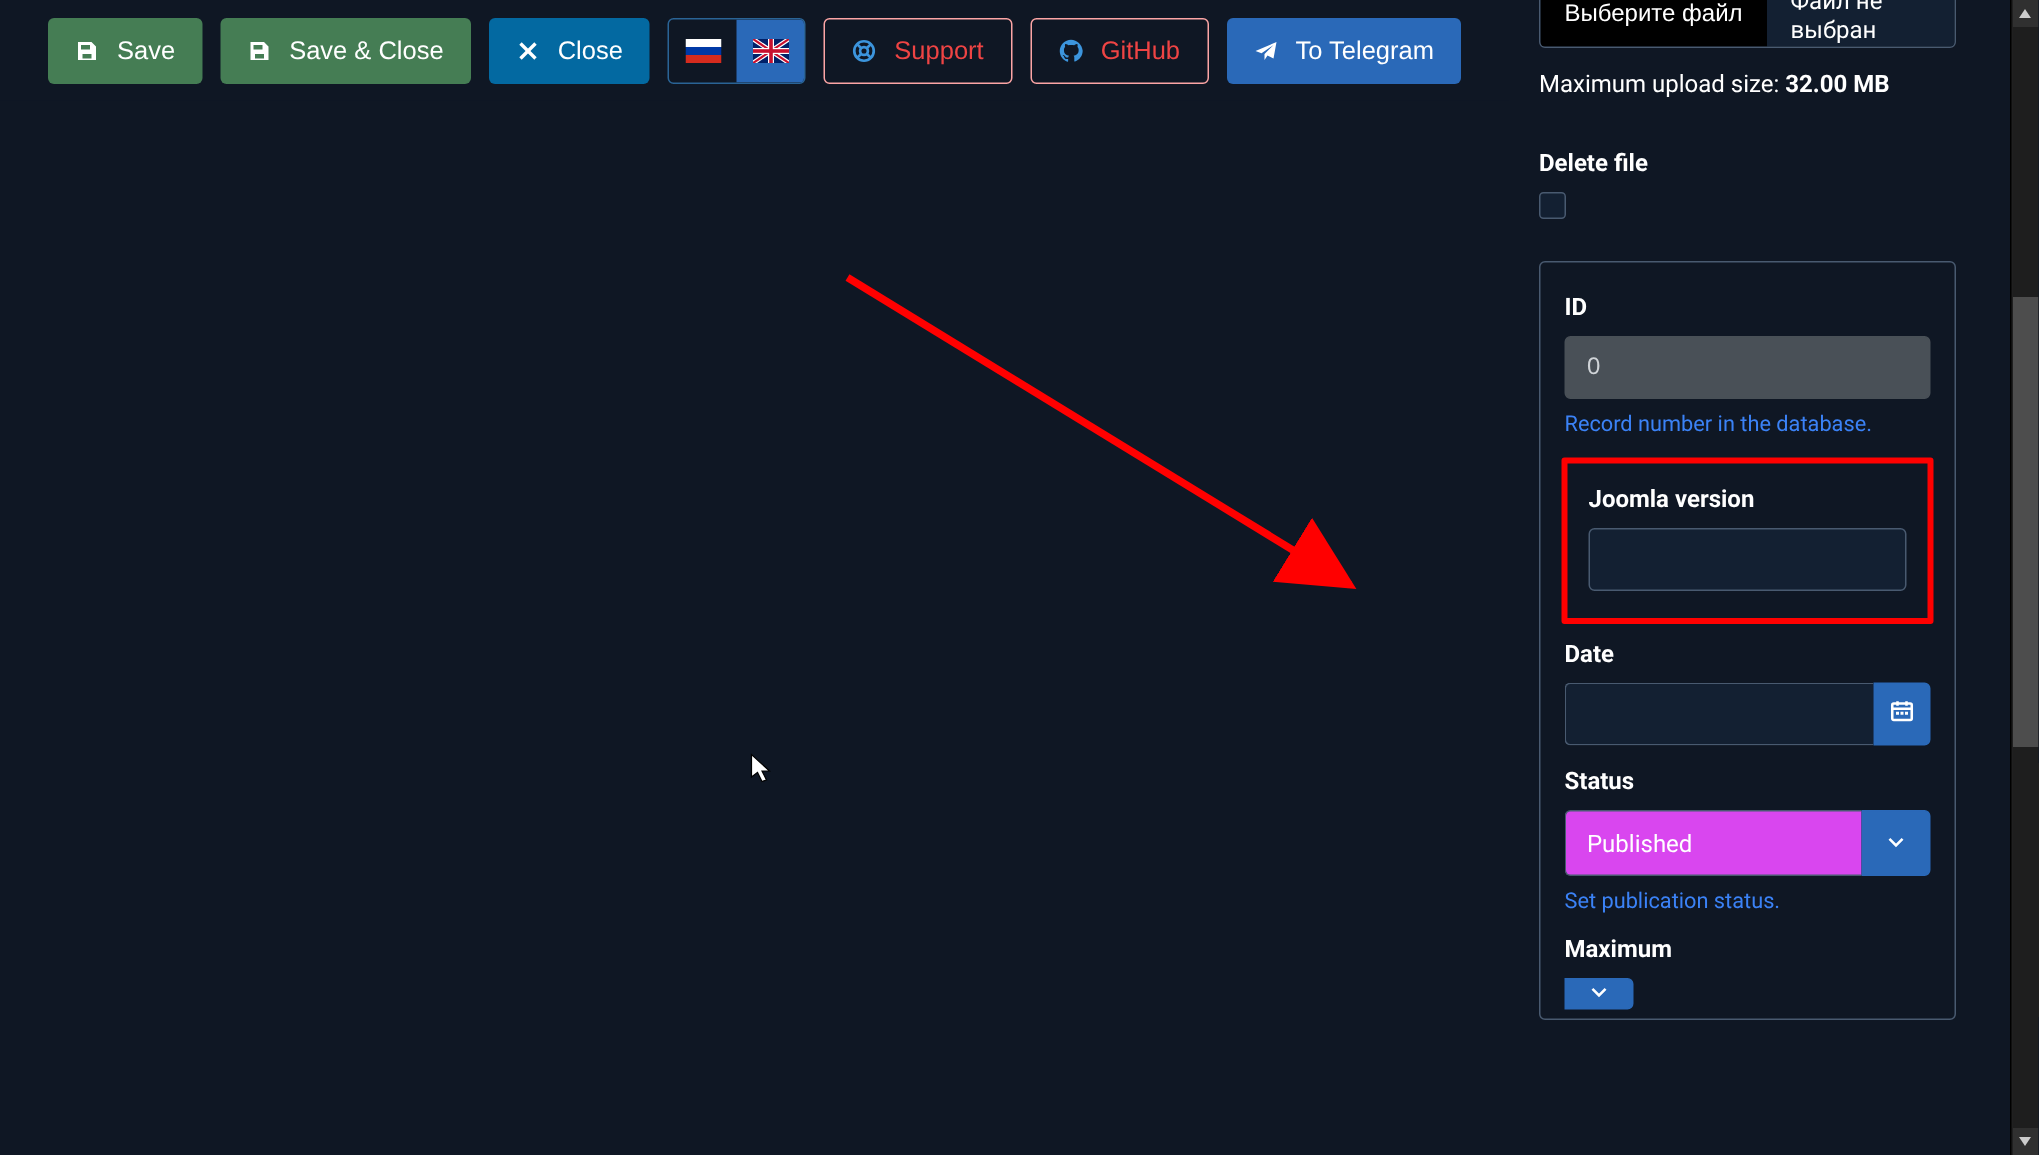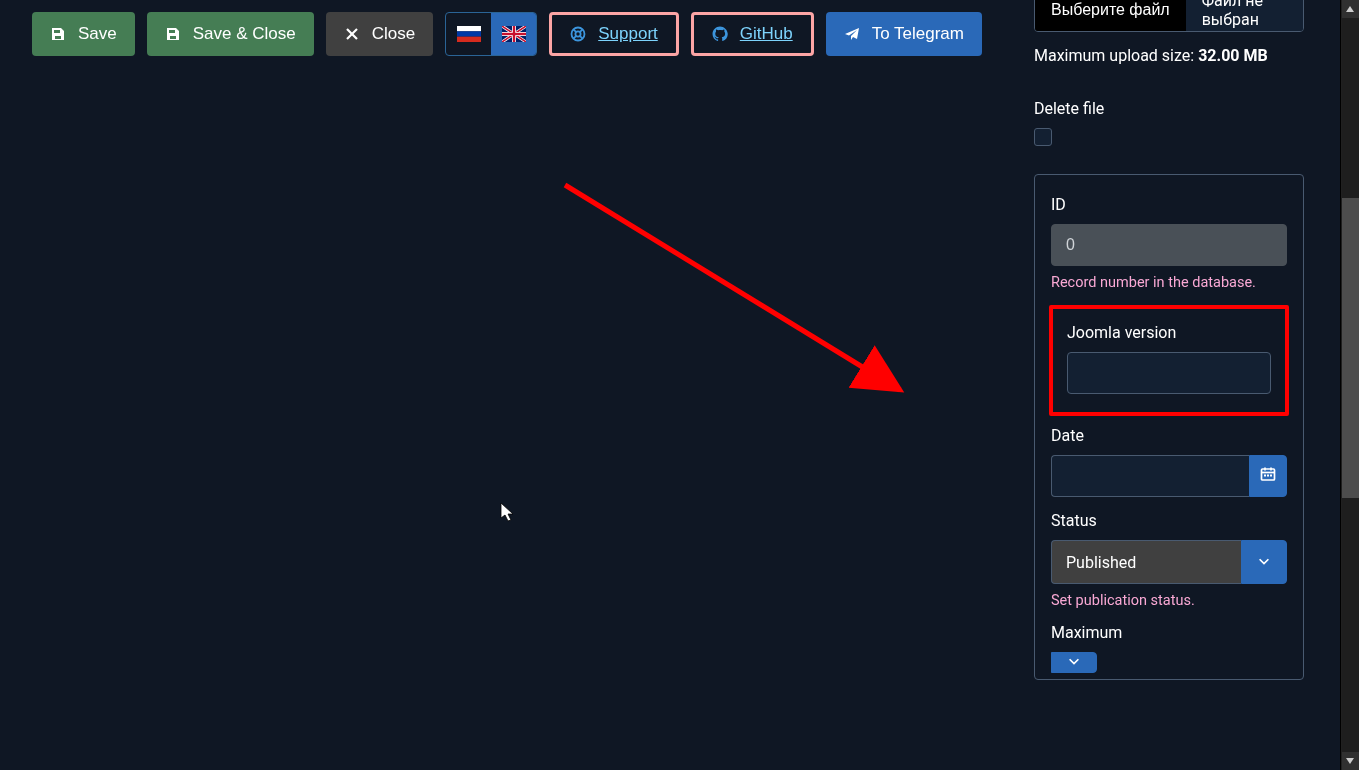--- a/index.html
+++ b/index.html
@@ -61,22 +61,22 @@
     border: none;
     display: inline-flex;
     align-items: center;
     gap: 12px;
     font-size: 17px;
     font-weight: 400;
     cursor: pointer;
     color: #fff;
   }
   .btn-green { background: #457d54; }
-  .btn-red { background: #404040; }
-  .btn-blue-outline { background: transparent; border: 3px solid #fca5a5; color: #7dd3fc; text-decoration: underline; }
+  .btn-red { background: #0369a1; }
+  .btn-blue-outline { background: transparent; border: 1px solid #fca5a5; color: #ef4444; }
   .btn-blue { background: #2a69b8; }
 
   .btn .ic { width: 16px; height: 16px; display: inline-flex; align-items: center; justify-content: center; }
   .ic svg { width: 16px; height: 16px; }
 
   .flag-group {
     display: inline-flex;
     border: 1px solid #2a6496;
     border-radius: 4px;
     overflow: hidden;
@@ -103,39 +103,39 @@
   .sidebar {
     width: 404px;
     padding-right: 36px;
     padding-left: 20px;
     padding-top: 0;
     overflow: hidden;
   }
   .form-group { margin-bottom: 14px; }
   .label {
     font-size: 16px;
-    font-weight: 400;
+    font-weight: 700;
     margin-bottom: 10px;
     display: block;
     color: #fff;
   }
   .input, .select {
     width: 100%;
     height: 42px;
     background: #132032;
     border: 1px solid #495a70;
     border-radius: 4px;
     padding: 0 14px;
     color: #fff;
     font-size: 16px;
   }
   .input[disabled] { background: #495057; color: #d0d4d8; border-color:#495057; }
   .help {
     font-size: 14.5px;
-    color: #f9a8d4;
+    color: #3b82f6;
     margin-top: 8px;
   }
   .checkbox-box {
     width: 18px; height: 18px;
     border: 1px solid #495a70;
     border-radius: 3px;
     background: #132032;
     cursor: pointer;
   }
   .file-row {
@@ -180,21 +180,21 @@
     border: 1px solid #2a69b8;
     border-top-right-radius: 4px;
     border-bottom-right-radius: 4px;
     display: flex; align-items: center; justify-content: center;
     cursor: pointer;
   }
   .select-wrap { display: flex; }
   .select-display {
     flex: 1;
     height: 44px;
-    background: #404040;
+    background: #d946ef;
     border: 1px solid #495a70;
     border-right: none;
     border-top-left-radius: 4px;
     border-bottom-left-radius: 4px;
     padding: 0 14px;
     display: flex; align-items: center;
     font-size: 16px;
   }
   .select-caret {
     width: 46px;

